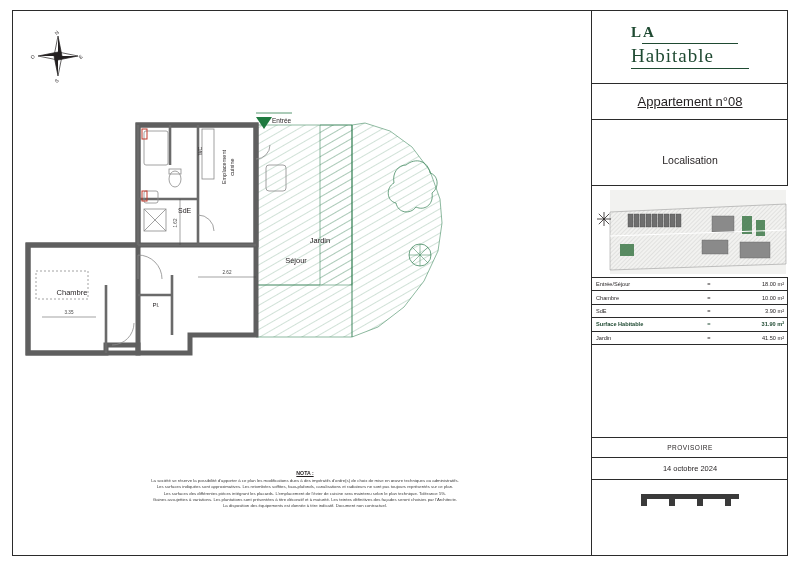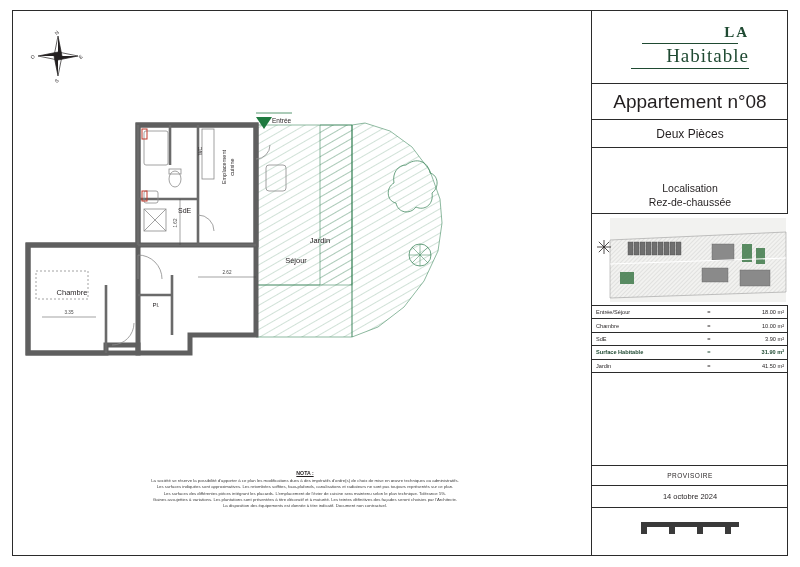--- a/index.html
+++ b/index.html
@@ -66,21 +66,21 @@
     text-align: center;
     position: relative;
   }
   .logo-row {
     height: 74px;
     display: flex;
     align-items: center;
     justify-content: center;
   }
   .logo-box {
-    text-align: right;
+    text-align: left;
     line-height: 1;
   }
   .logo-la {
     font-family: "Liberation Serif", serif;
     font-size: 15px;
     letter-spacing: 2px;
     color: #1f4a32;
     font-weight: bold;
   }
   .logo-rule {
@@ -97,21 +97,22 @@
   }
   .logo-rule2 {
     width: 118px;
     height: 1px;
     background: #1f4a32;
     margin: 3px auto 0 auto;
   }
   .appart-row {
     height: 36px;
     line-height: 36px;
-    font-size: 19px;
+    font-size: 13px;
+    text-decoration: underline;
   }
   .pieces-row {
     height: 28px;
     line-height: 28px;
     font-size: 12px;
   }
   .loc-row {
     height: 38px;
     padding-top: 5px;
     font-size: 10.5px;
@@ -335,25 +336,23 @@
       <div class="logo-box">
         <div class="logo-la">LA</div>
         <div class="logo-rule"></div>
         <div class="logo-marjo">Habitable</div>
         <div class="logo-rule2"></div>
       </div>
     </div>
 
     <div class="tb-row appart-row">Appartement n°08</div>
 
-    <div class="tb-row pieces-row">Deux Pièces</div>
 
     <div class="tb-row loc-row">
       <div>Localisation</div>
-      <div>Rez-de-chaussée</div>
     </div>
 
     <div class="tb-row situation-row">
       <div class="star">
         <svg width="14" height="14" viewBox="0 0 14 14">
           <g stroke="#231f20" stroke-width="0.8">
             <line x1="7" y1="0" x2="7" y2="14"></line>
             <line x1="0" y1="7" x2="14" y2="7"></line>
             <line x1="1.8" y1="1.8" x2="12.2" y2="12.2"></line>
             <line x1="12.2" y1="1.8" x2="1.8" y2="12.2"></line>

